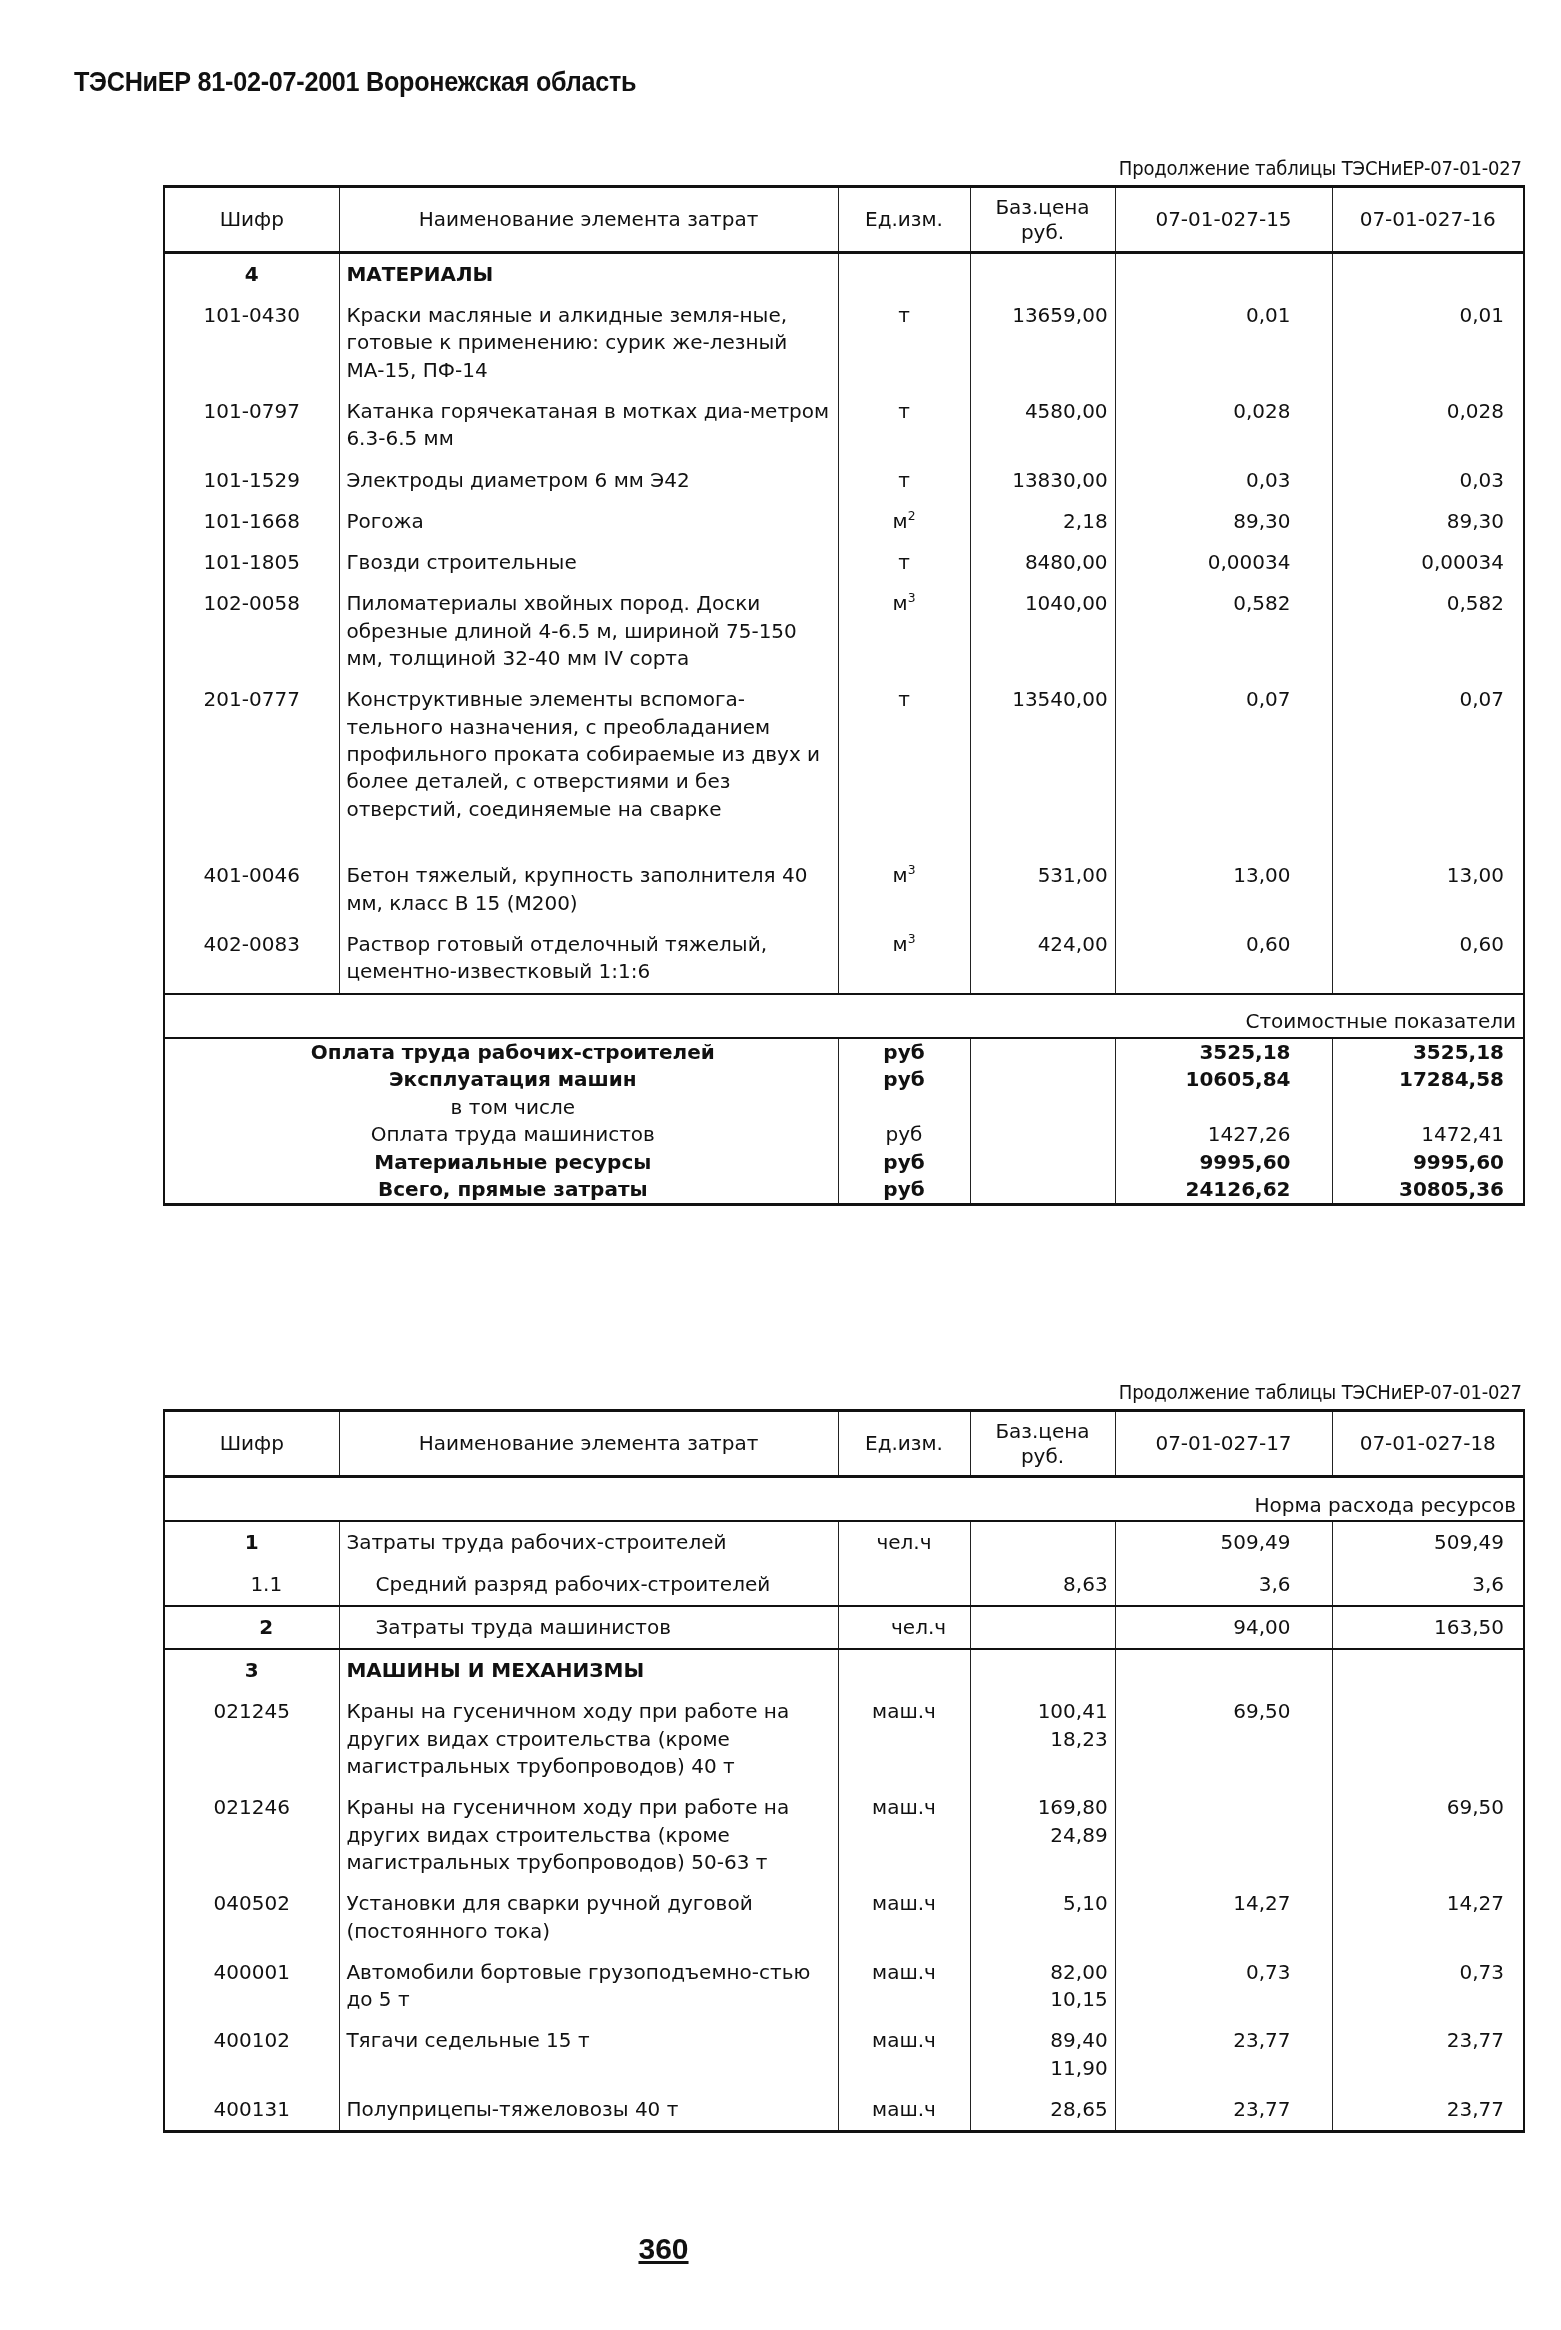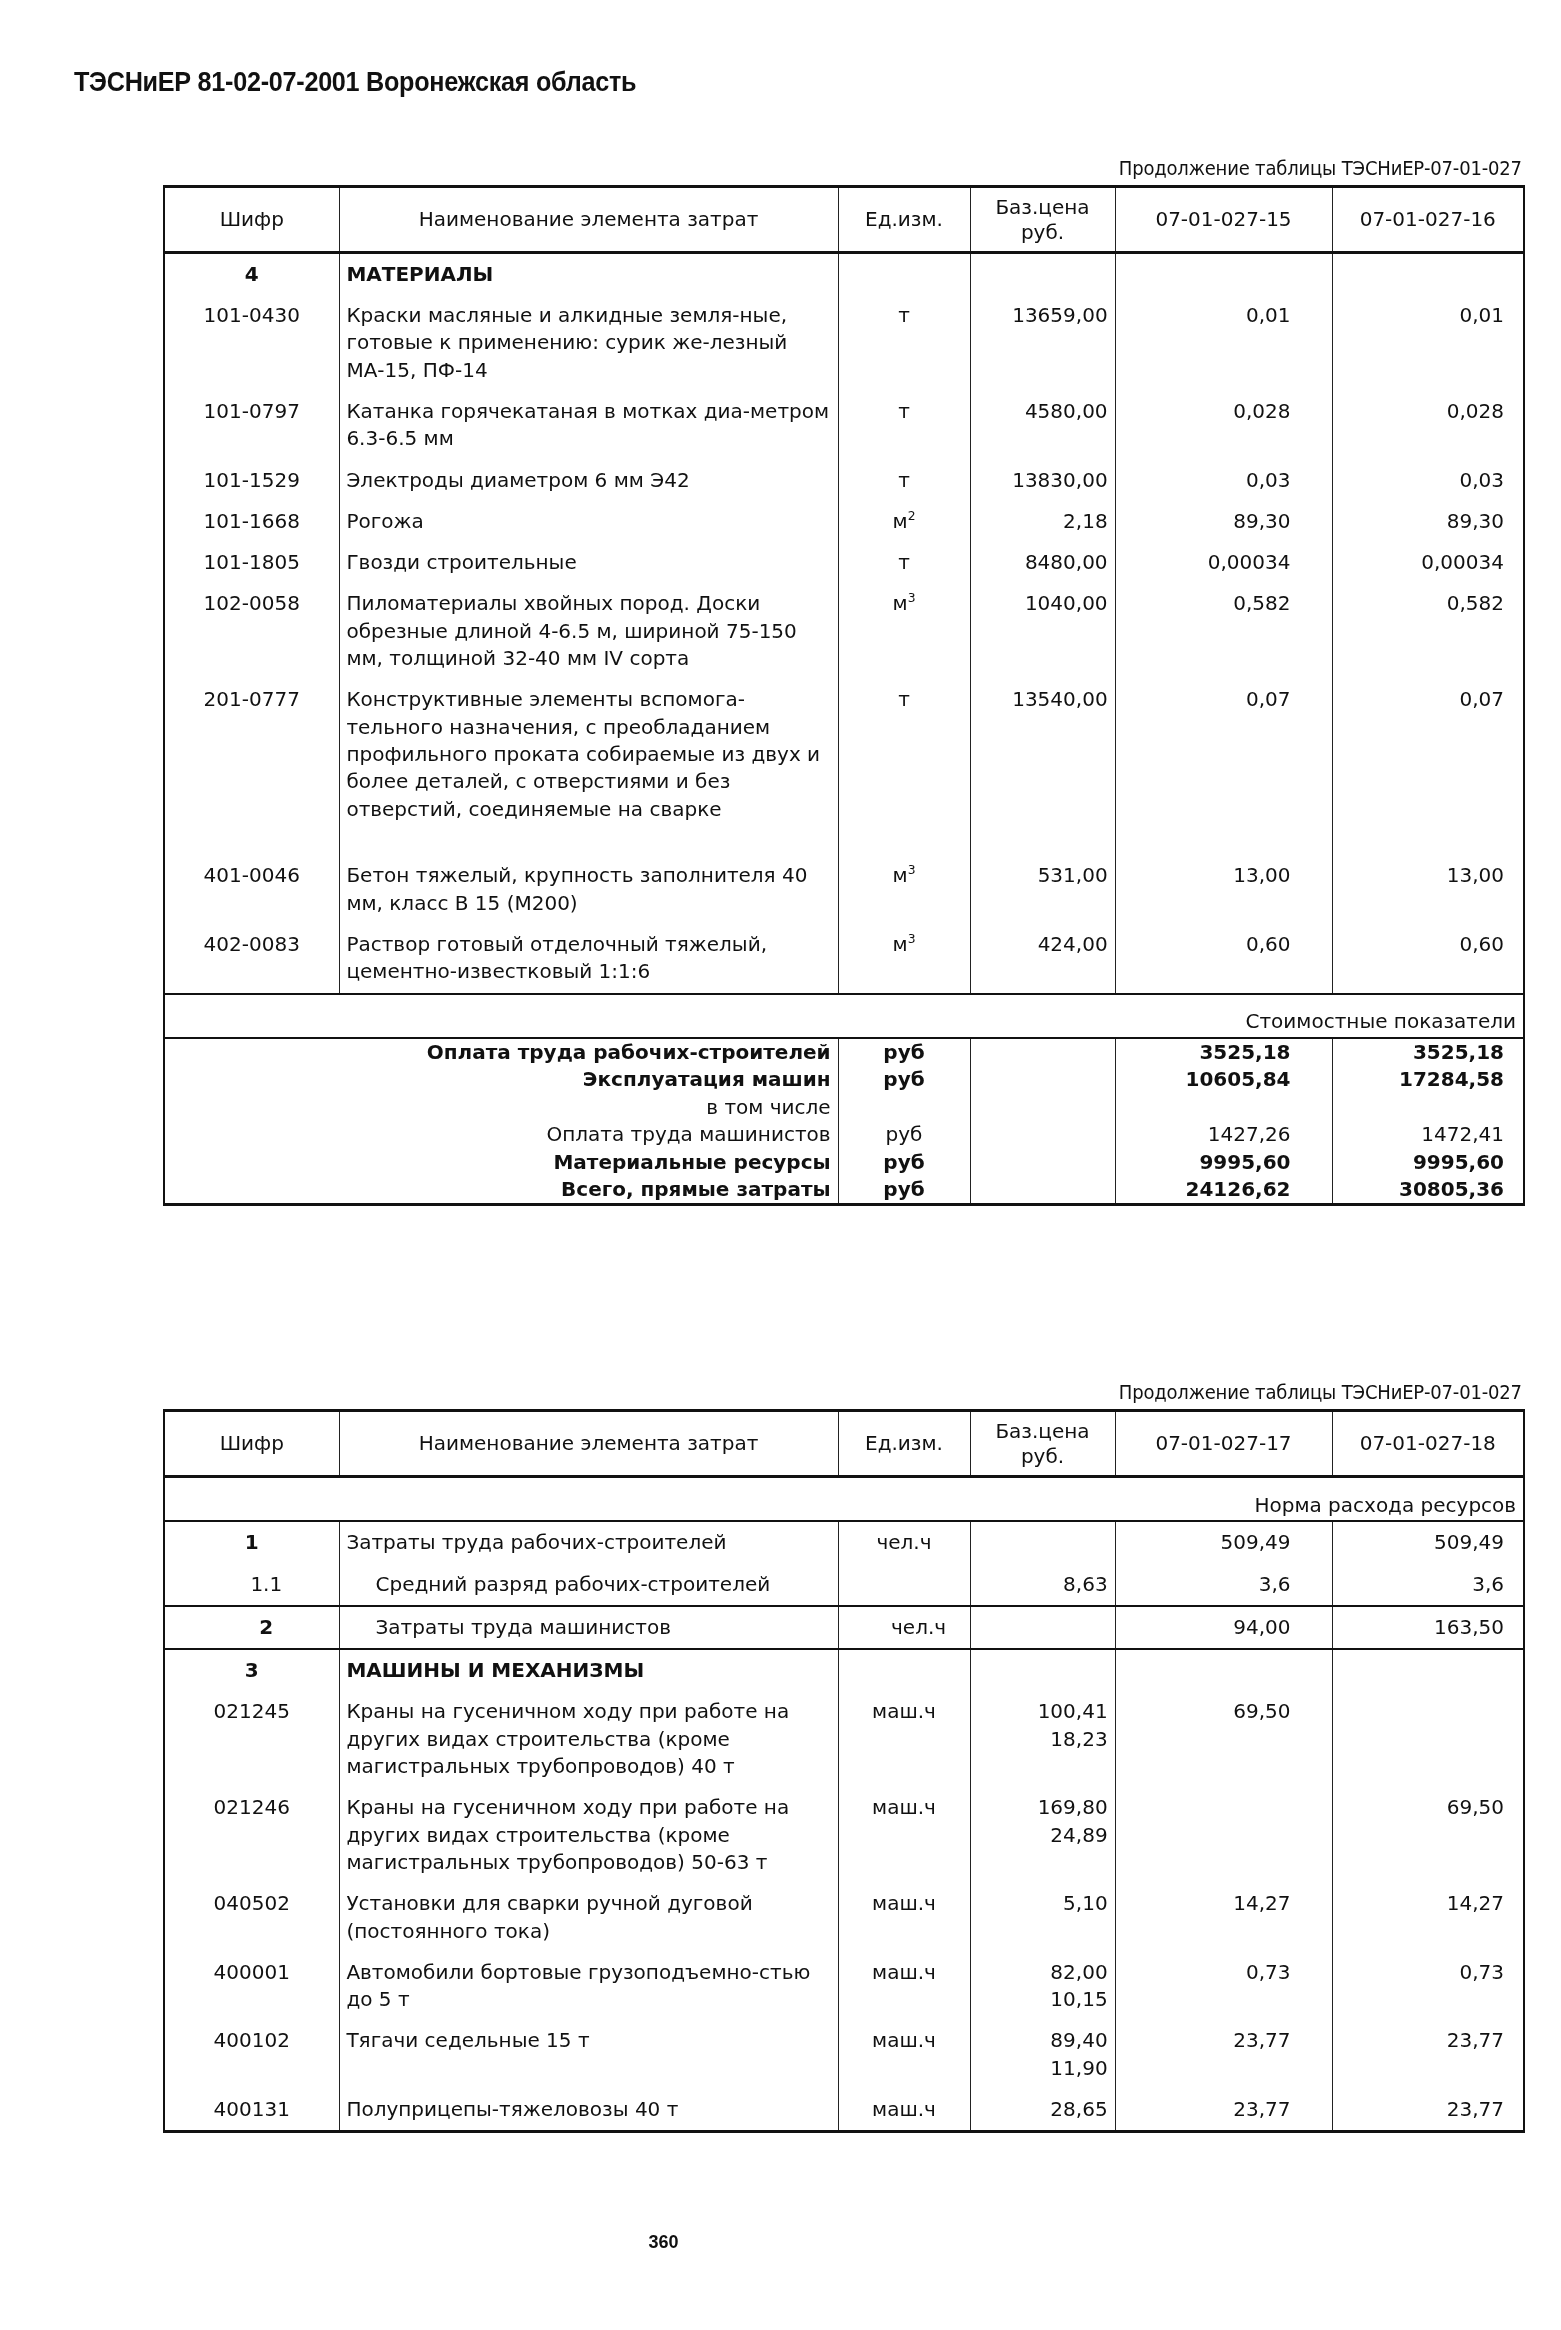--- a/index.html
+++ b/index.html
@@ -39,23 +39,23 @@
   .bold { font-weight: bold !important; }
   tr.gap td { padding-top: 6.9px; padding-bottom: 6.9px; }
   tr.sep-top td { border-top: 2.1px solid #111; }
   tr.sep-bot td { border-bottom: 2.1px solid #111; padding-left: 36px; }
   tr.section-label td { text-align: right; padding-top: 13.7px; padding-bottom: 1.4px; border-left: 2.7px solid #111; border-right: 2.7px solid #111; padding-left: 28px; }
   tr.last td { border-bottom: 3.4px solid #111; }
   .under { }
   .sup { font-size: 12.3px; vertical-align: super; line-height: 0; }
   .page-number {
     position: absolute; left: 0; width: 1327px; top: 2232px; text-align: center;
-    font-family: "Liberation Sans", sans-serif; font-weight: bold; font-size: 18px;
-  }
-  table.norm td.summary-name { text-align: right; padding-left: 30px; }
+    font-family: "Liberation Sans", sans-serif; font-weight: bold; font-size: 30px; text-decoration: underline;
+  }
+  table.norm td.summary-name { text-align: center; padding-left: 30px; }
 </style>
 </head>
 <body>
 
 <div class="page-header">ТЭСНиЕР 81-02-07-2001 Воронежская область</div>
 
 <div class="caption" style="top:156px;">Продолжение таблицы ТЭСНиЕР-07-01-027</div>
 
 <table class="norm" style="top:185px;">
   <colgroup>

